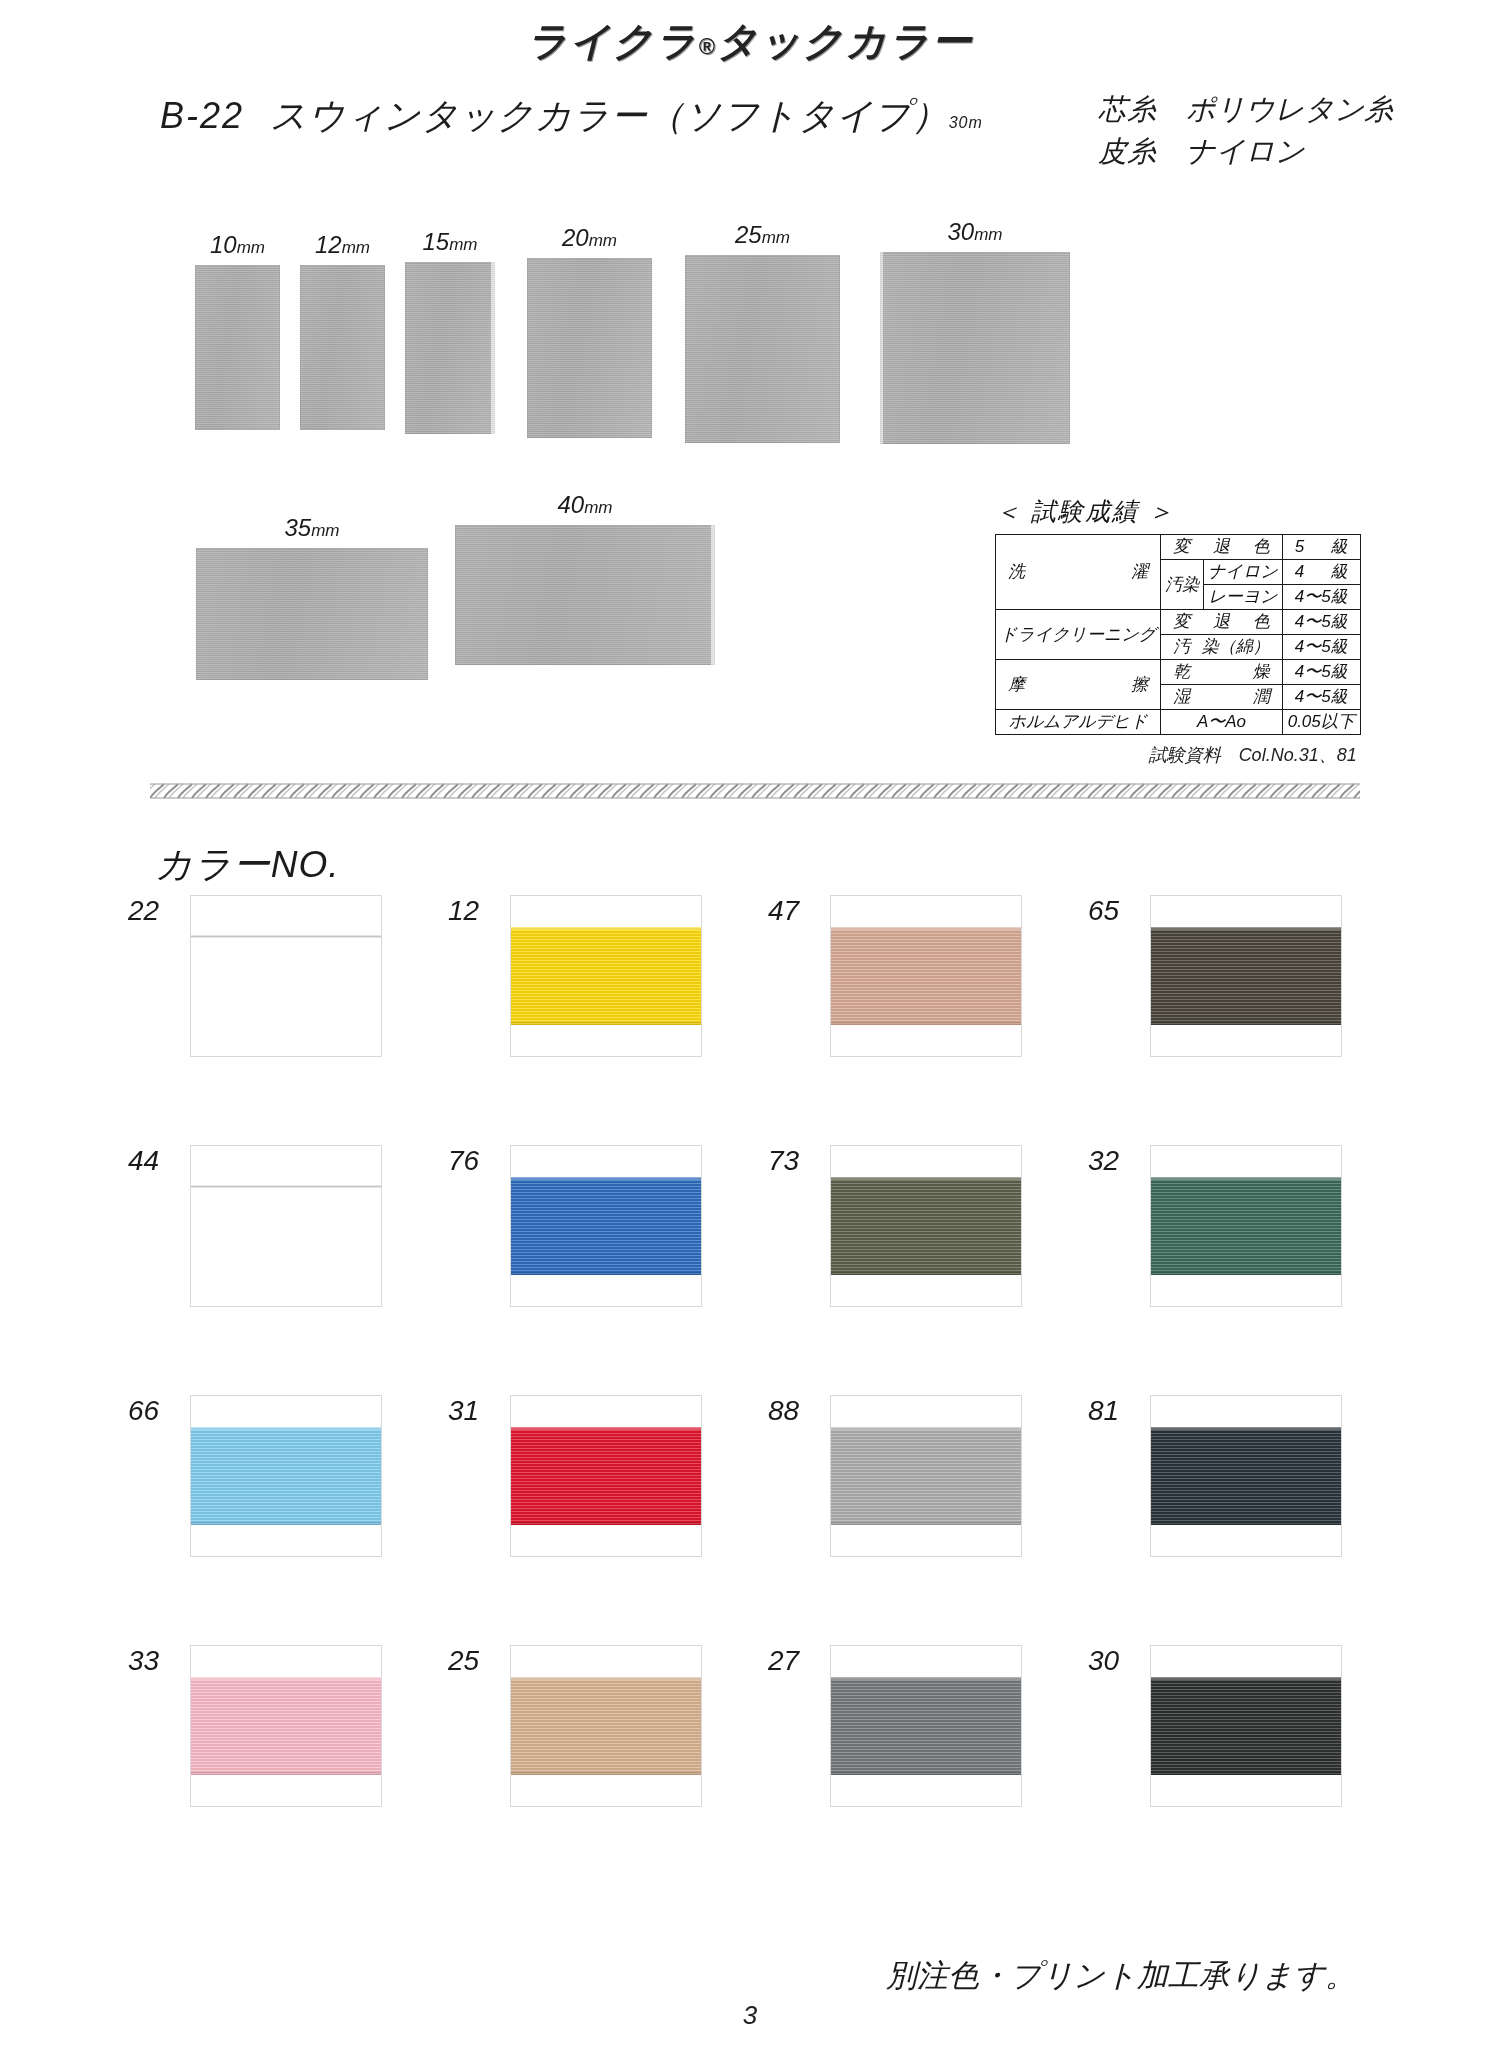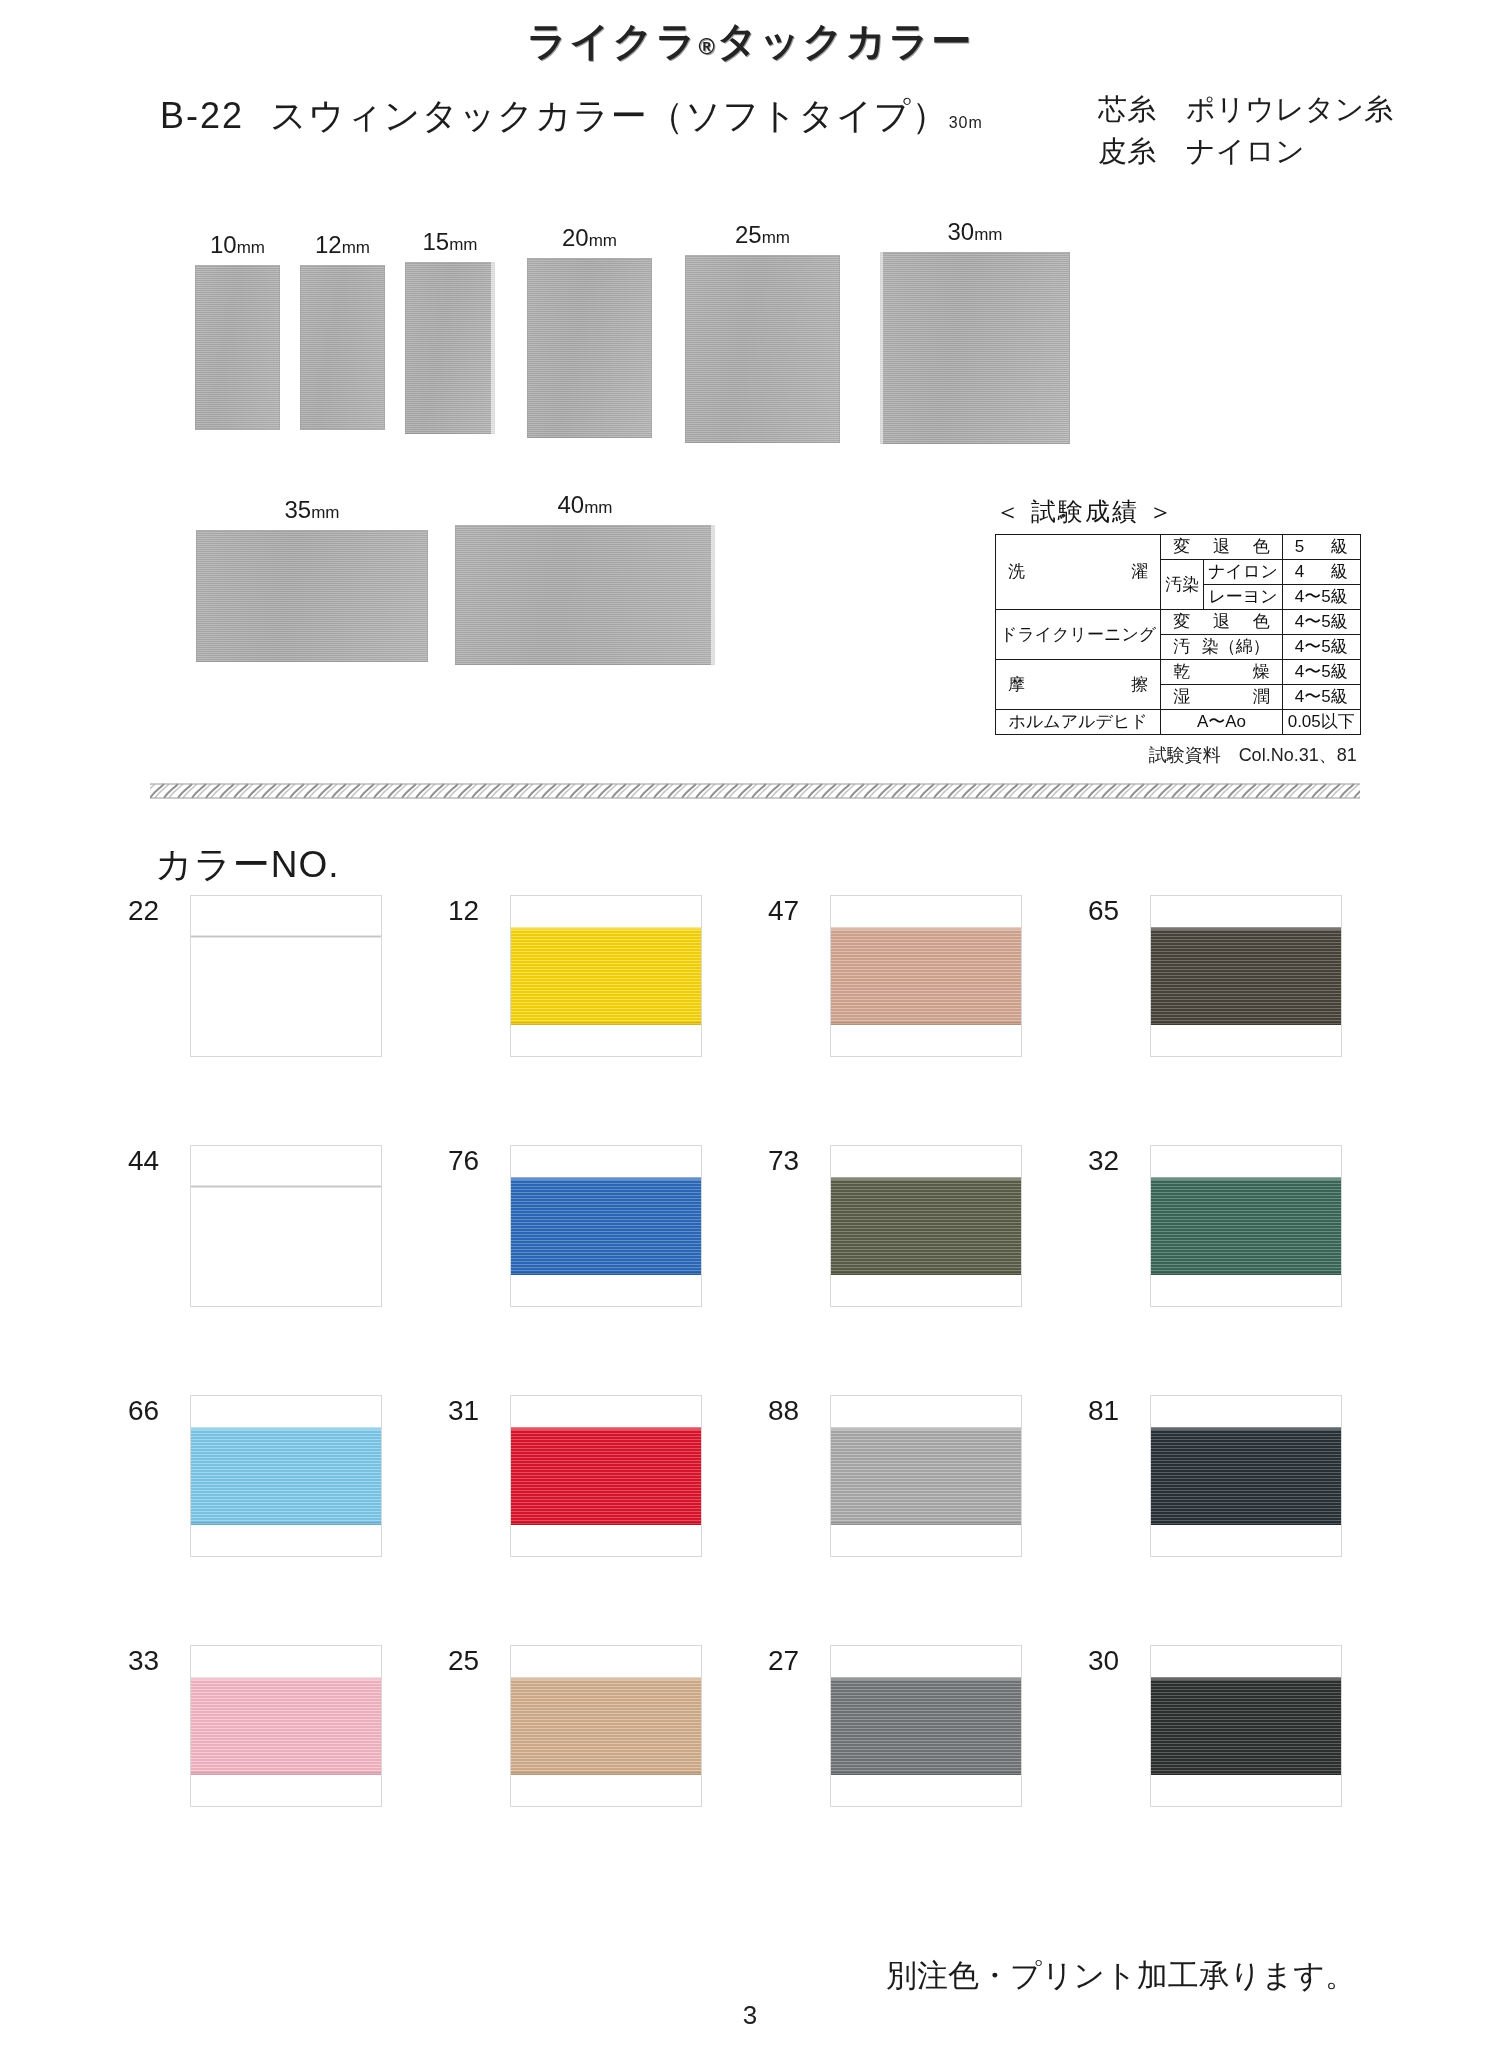--- a/index.html
+++ b/index.html
@@ -5,21 +5,21 @@
 <style>
   html,body{margin:0;padding:0;}
   body{
     width:1500px;height:2055px;
     background:#ffffff;
     font-family:"Liberation Sans","DejaVu Sans",sans-serif;
     color:#1a1a1a;
     position:relative;
     overflow:hidden;
   }
-  .page{position:relative;width:1340px;height:2055px;}
+  .page{position:relative;width:1340px;height:2055px;font-style:italic;}
 
   
   .main-title{
     position:absolute;left:0;top:14px;width:1500px;
     text-align:center;
     font-size:40px;font-weight:bold;letter-spacing:2px;
     color:#232323;
     text-shadow:1px 1px 0 #9a9a9a;
   }
   .main-title .reg{font-size:22px;vertical-align:1px;}
@@ -188,21 +188,21 @@
         <div class="swatch-gray"></div>
       </div>
       <div class="width-sample" style="left: 685px; top: 255px; width: 155px; height: 188px;">
         <div class="wlabel"><span>25</span><span class="u">mm</span></div>
         <div class="swatch-gray"></div>
       </div>
       <div class="width-sample" style="left: 880px; top: 252px; width: 190px; height: 192px;">
         <div class="wlabel"><span>30</span><span class="u">mm</span></div>
         <div class="swatch-gray edge-left"></div>
       </div>
-      <div class="width-sample" style="left: 196px; top: 530px; width: 232px; height: 132px;">
+      <div class="width-sample" style="left: 196px; top: 548px; width: 232px; height: 132px;">
         <div class="wlabel"><span>35</span><span class="u">mm</span></div>
         <div class="swatch-gray"></div>
       </div>
       <div class="width-sample" style="left: 455px; top: 525px; width: 260px; height: 140px;">
         <div class="wlabel"><span>40</span><span class="u">mm</span></div>
         <div class="swatch-gray edge-right"></div>
       </div>
     </div>
 
   <div class="test-block">

